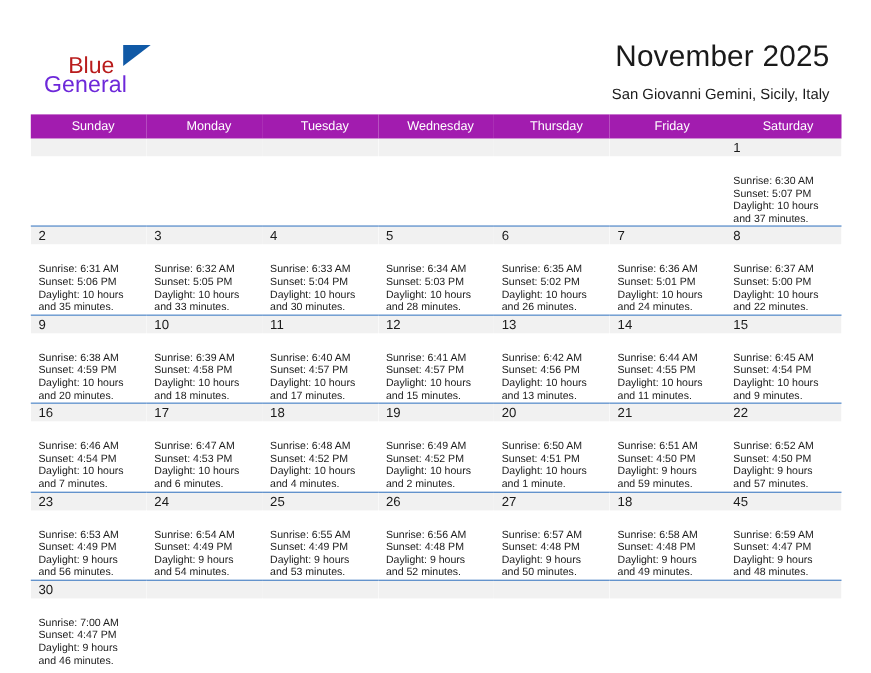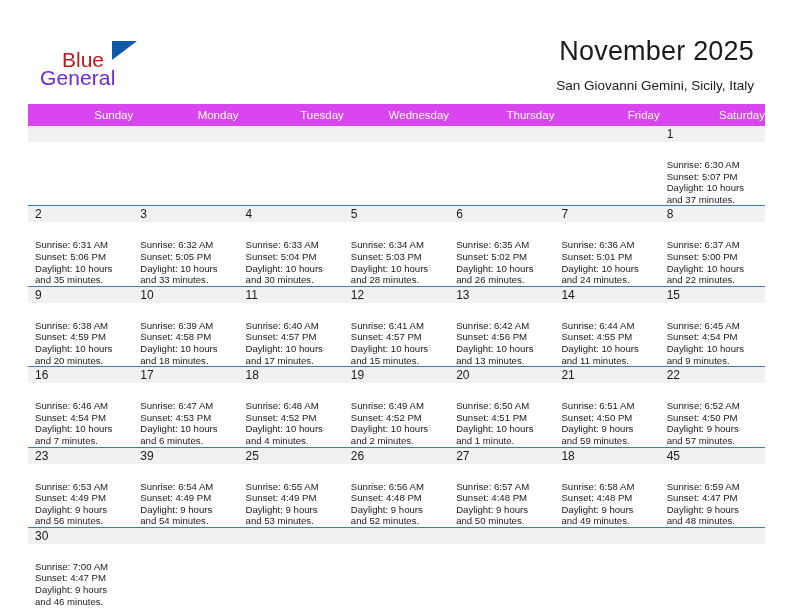--- a/index.html
+++ b/index.html
@@ -92,25 +92,25 @@
     width: 737px;
   }
   table.cal {
     border-collapse: collapse;
     table-layout: fixed;
     width: 737px;
   }
   table.cal col { width: 105.28px; }
 
   thead th {
-    background: #d946ef;
+    background: #a21caf;
     color: #ffffff;
     font-size: 11.5px;
     font-weight: normal;
-    text-align: right;
+    text-align: center;
     padding: 5px 0 5px 8px;
     height: 12px;
     vertical-align: middle;
   }
 
   tbody td {
     vertical-align: top;
     padding: 0;
     border-top: 1px solid #3d79c0;
     height: 72px;
@@ -405,21 +405,21 @@
             <td>
               <div class="daynum-band">23</div>
               <div class="cell-body">
                 <div>Sunrise: 6:53 AM</div>
                 <div>Sunset: 4:49 PM</div>
                 <div>Daylight: 9 hours</div>
                 <div>and 56 minutes.</div>
               </div>
             </td>
             <td>
-              <div class="daynum-band">39</div>
+              <div class="daynum-band">24</div>
               <div class="cell-body">
                 <div>Sunrise: 6:54 AM</div>
                 <div>Sunset: 4:49 PM</div>
                 <div>Daylight: 9 hours</div>
                 <div>and 54 minutes.</div>
               </div>
             </td>
             <td>
               <div class="daynum-band">25</div>
               <div class="cell-body">

